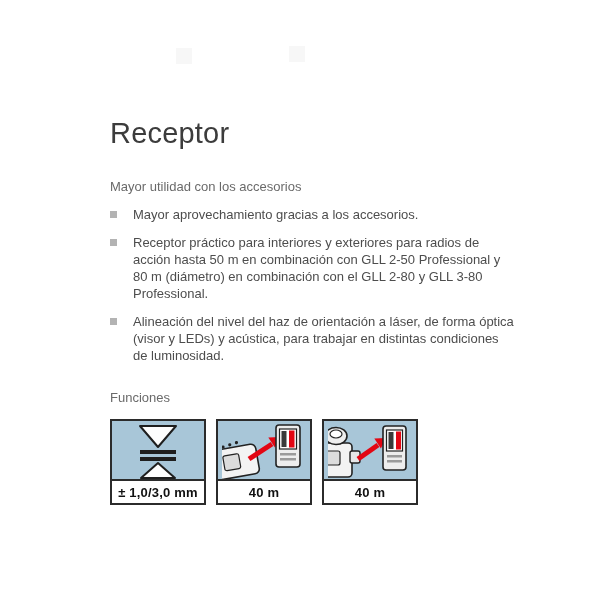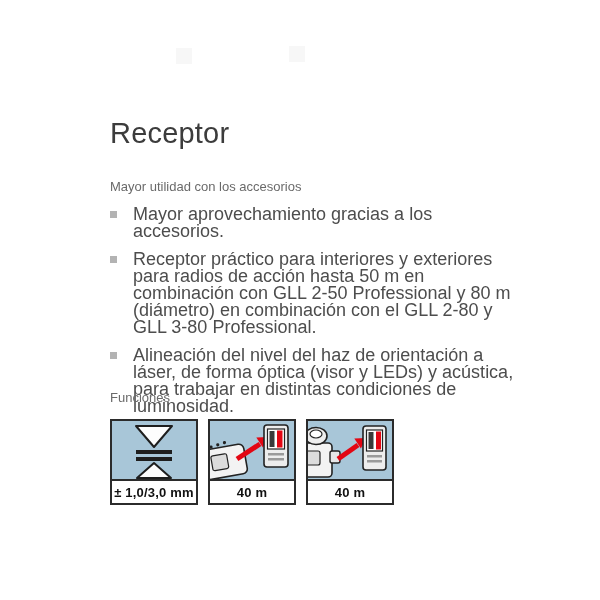--- a/index.html
+++ b/index.html
@@ -34,35 +34,35 @@
   .functions-heading{top:387px;}
 
   .benefits-list{
     position:absolute;left:110px;top:206px;width:404px;
     list-style:none;
   }
   .benefit-item{
     position:relative;
     padding-left:23px;
     margin-bottom:11px;
-    font-size:18px;line-height:17px;
+    font-size:13px;line-height:17px;
     color:var(--body-color);
   }
   .bullet-square{
     position:absolute;left:0;top:5px;
     width:7px;height:7px;background:var(--bullet-color);
     display:inline-block;
   }
 
   .tiles-row{
     position:absolute;left:110px;top:419px;
     display:flex;gap:10px;
   }
   .tile{
-    width:88px;height:86px;
+    width:96px;height:86px;
     border:2px solid var(--tile-border);
     background:var(--tile-bg);
     display:flex;flex-direction:column;
   }
   .tile-icon{
     flex:1 1 auto;height:58px;
     display:flex;align-items:center;justify-content:center;
     overflow:hidden;
   }
   .tile-icon svg{display:block;}

